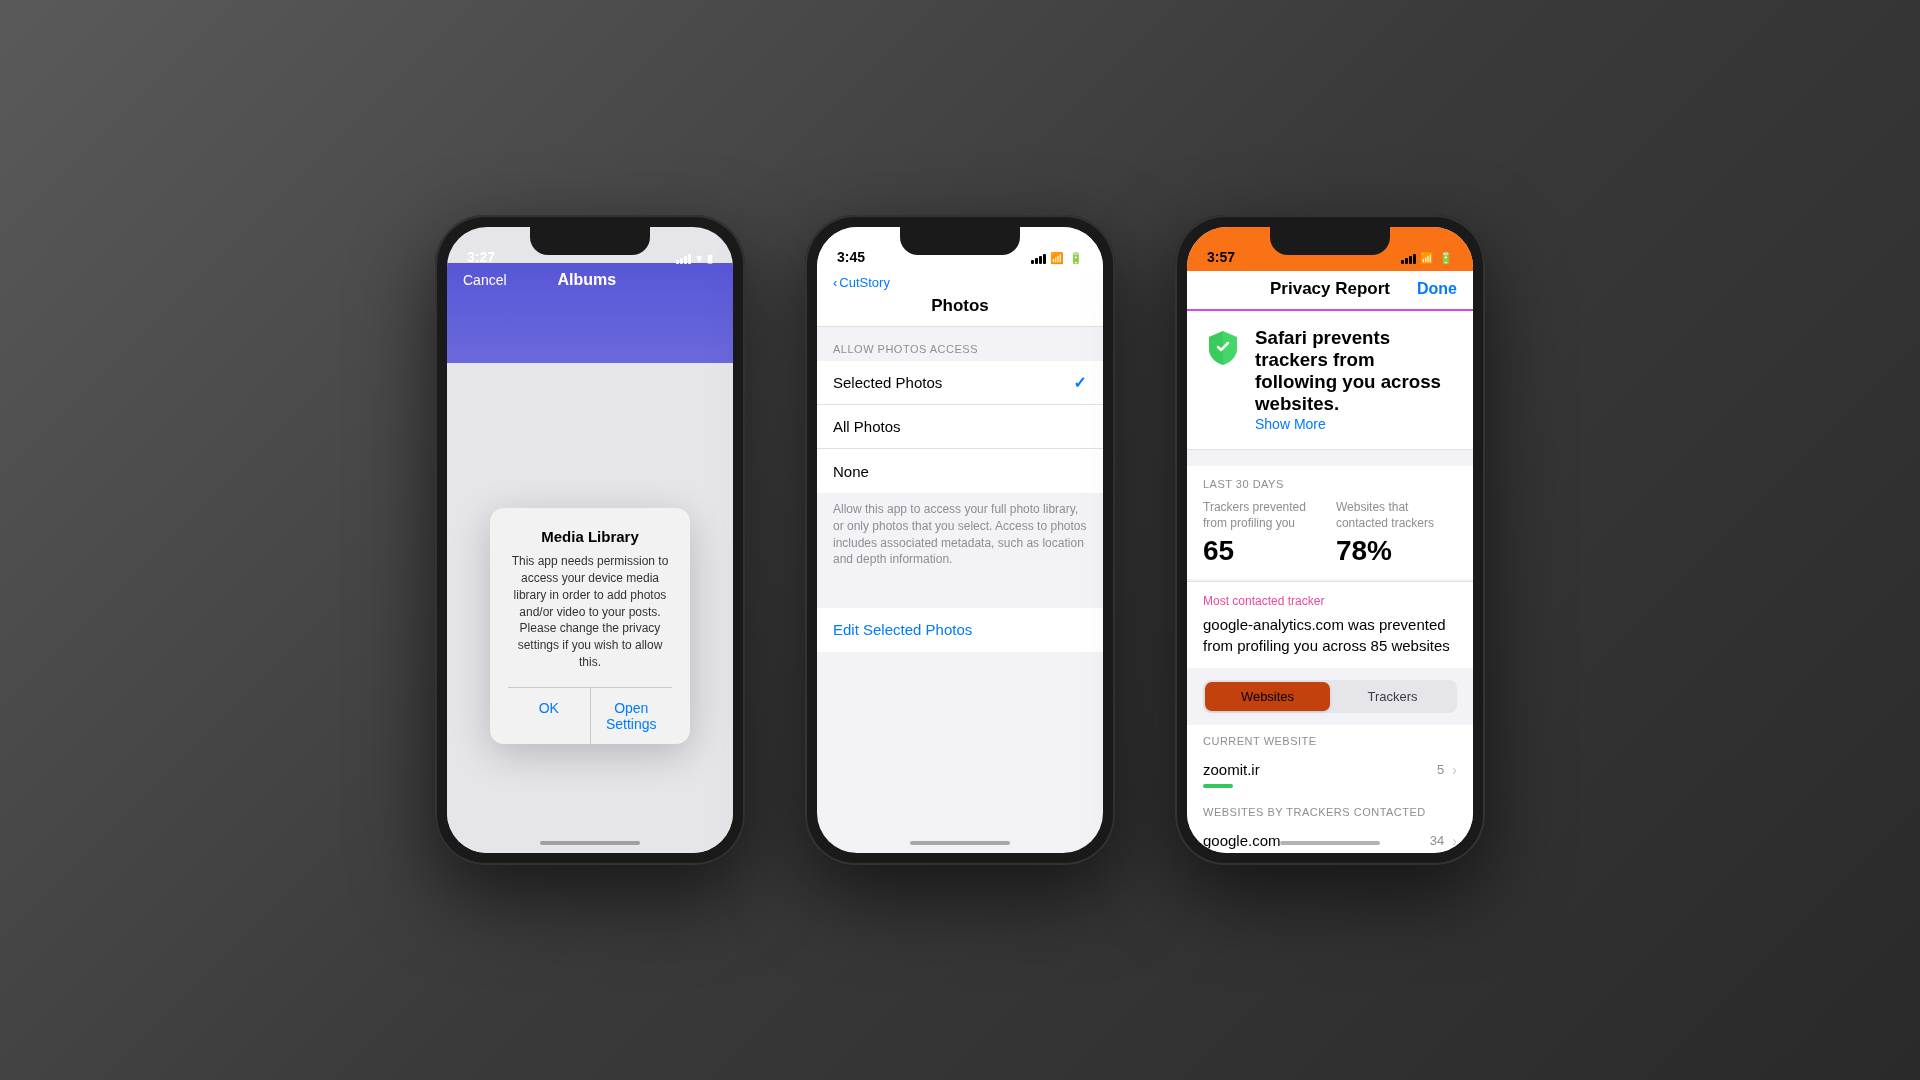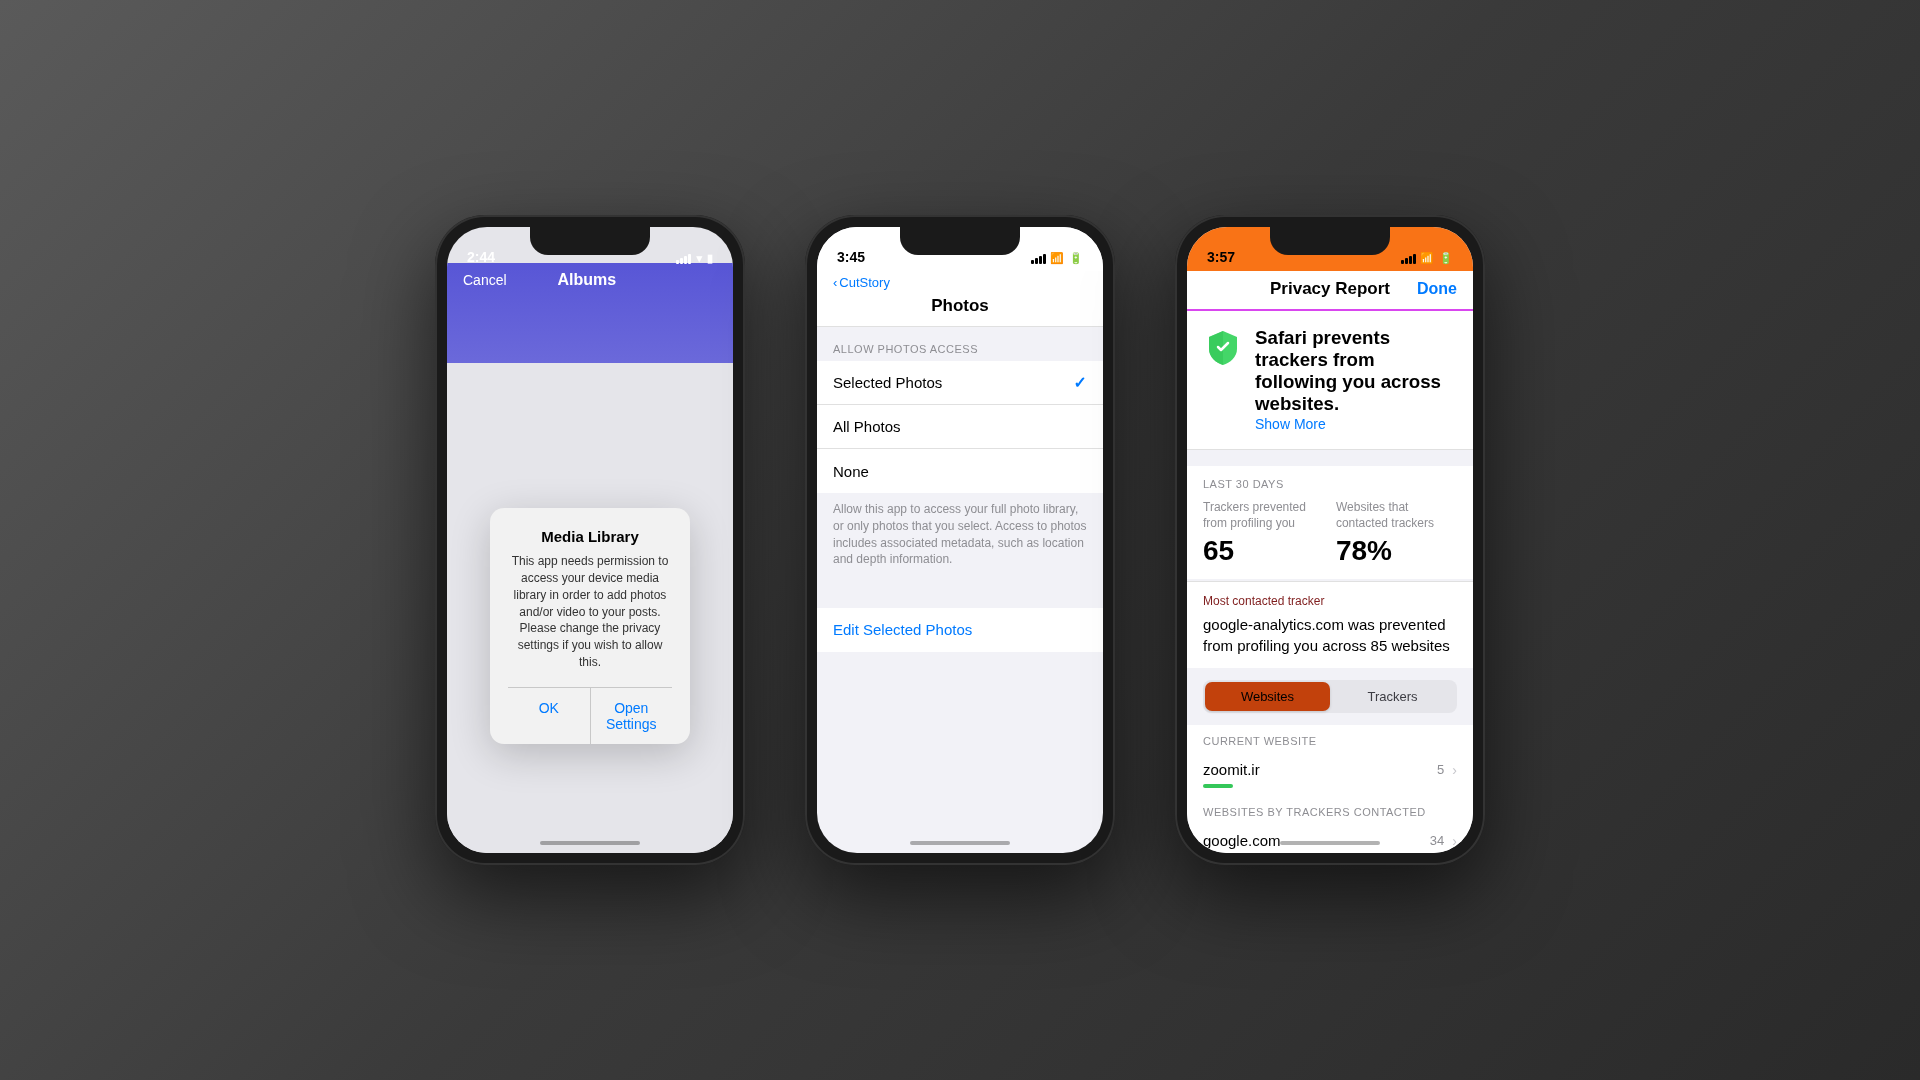--- a/index.html
+++ b/index.html
@@ -340,21 +340,21 @@
 
     .tracker-section {
       background: #fff;
       padding: 12px 16px;
       margin-top: 2px;
       border-top: 1px solid #e0e0e0;
     }
 
     .tracker-label {
       font-size: 12px;
-      color: #7f1d1d;
+      color: #ec4899;
       margin-bottom: 6px;
     }
 
     .tracker-text {
       font-size: 15px;
       font-weight: 500;
       color: #000;
       line-height: 1.4;
     }
 
@@ -469,21 +469,21 @@
     }
   </style>
 </head>
 <body>
 
 <div class="phone">
   <div class="phone-screen phone1-screen">
     <div class="notch"></div>
 
     <div class="status-bar phone1-status">
-      <span class="status-time">2:44</span>
+      <span class="status-time">3:27</span>
       <div class="status-icons">
         <div class="signal-bars">
           <span style="height:4px; background:#fff;"></span>
           <span style="height:6px; background:#fff;"></span>
           <span style="height:8px; background:#fff;"></span>
           <span style="height:10px; background:#fff;"></span>
         </div>
         <span class="wifi-icon" style="color:#fff;">▾</span>
         <span class="battery-icon" style="color:#fff;">▮</span>
       </div>

